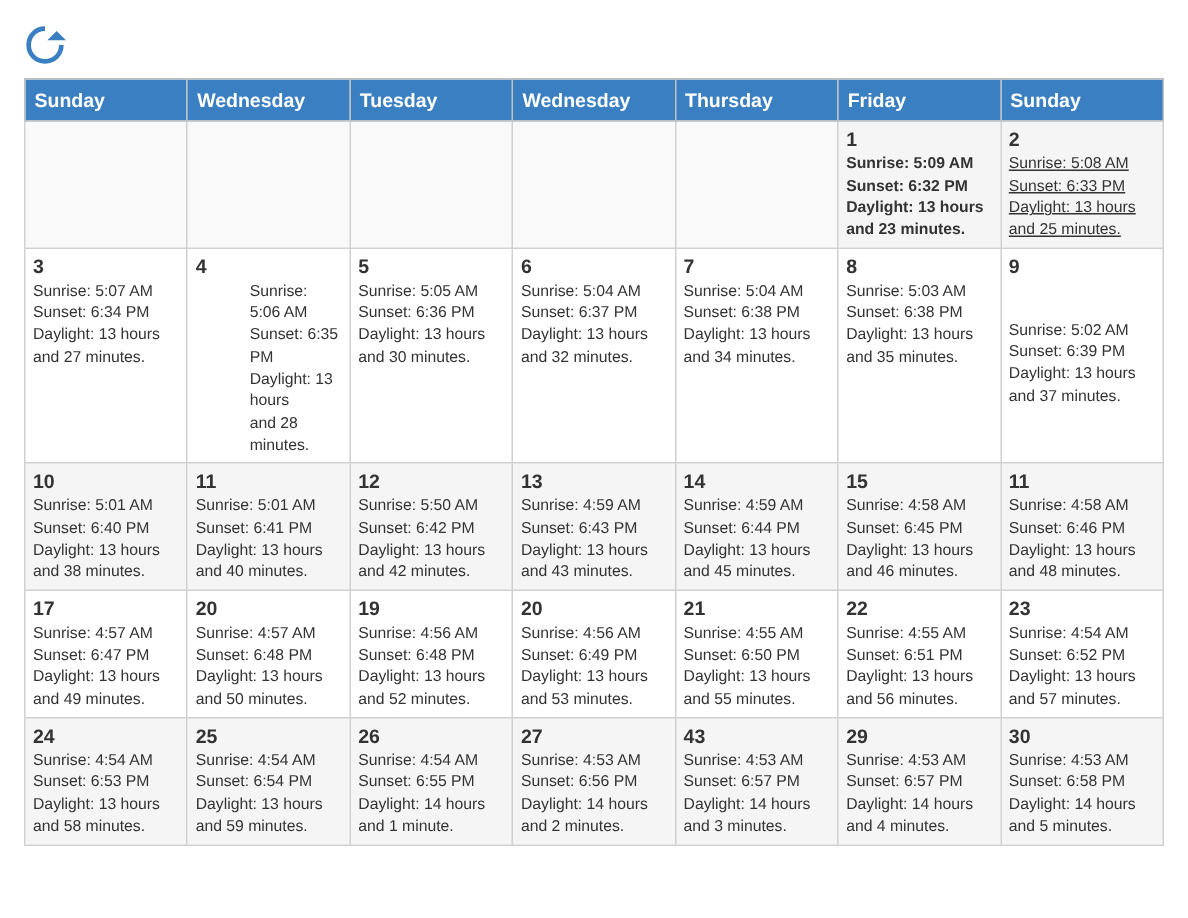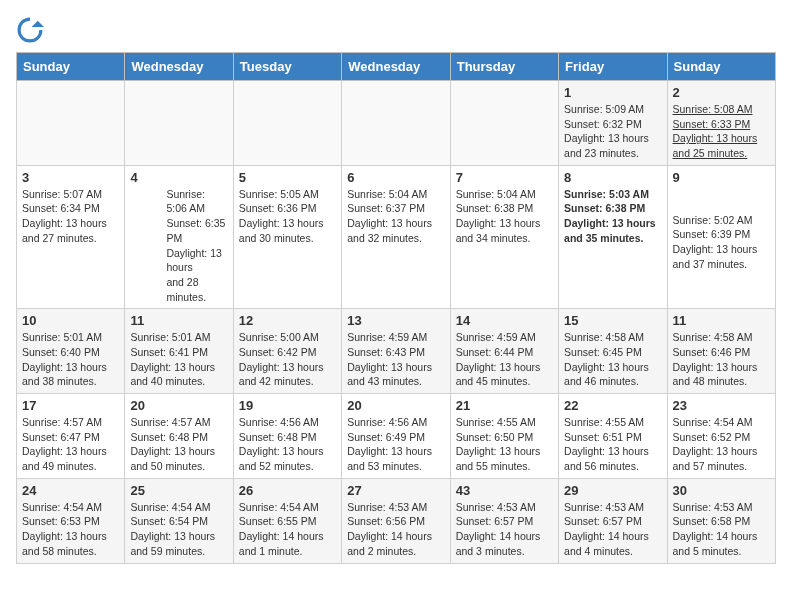--- a/index.html
+++ b/index.html
@@ -124,21 +124,21 @@
   </thead>
   <tbody id="calendar-body">
   <tr>
         <td class="empty-cell"></td>
         <td class="empty-cell"></td>
         <td class="empty-cell"></td>
         <td class="empty-cell"></td>
         <td class="empty-cell"></td>
         <td>
           <span class="day-number">1</span>
-          <div class="day-info" style="white-space: pre-line;">Sunrise: 5:09 AM
+          <div class="day-info" style="white-space: pre-line; font-weight: bold;">Sunrise: 5:09 AM
 Sunset: 6:32 PM
 Daylight: 13 hours
 and 23 minutes.</div>
         </td>
         <td>
           <span class="day-number">2</span>
           <div class="day-info" style="white-space: pre-line; text-decoration: underline;">Sunrise: 5:08 AM
 Sunset: 6:33 PM
 Daylight: 13 hours
 and 25 minutes.</div>
@@ -175,21 +175,21 @@
         </td>
         <td>
           <span class="day-number">7</span>
           <div class="day-info" style="white-space: pre-line;">Sunrise: 5:04 AM
 Sunset: 6:38 PM
 Daylight: 13 hours
 and 34 minutes.</div>
         </td>
         <td>
           <span class="day-number">8</span>
-          <div class="day-info" style="white-space: pre-line; font-weight: bold;">Sunrise: 5:03 AM
+          <div class="day-info" style="white-space: pre-line;">Sunrise: 5:03 AM
 Sunset: 6:38 PM
 Daylight: 13 hours
 and 35 minutes.</div>
         </td>
         <td>
           <span class="day-number">9</span>
           <div class="day-info" style="white-space: pre-line; margin-top: 28px;">Sunrise: 5:02 AM
 Sunset: 6:39 PM
 Daylight: 13 hours
 and 37 minutes.</div>
@@ -205,21 +205,21 @@
         </td>
         <td>
           <span class="day-number">11</span>
           <div class="day-info" style="white-space: pre-line;">Sunrise: 5:01 AM
 Sunset: 6:41 PM
 Daylight: 13 hours
 and 40 minutes.</div>
         </td>
         <td>
           <span class="day-number">12</span>
-          <div class="day-info" style="white-space: pre-line;">Sunrise: 5:00 AM
+          <div class="day-info" style="white-space: pre-line;">Sunrise: 5:50 AM
 Sunset: 6:42 PM
 Daylight: 13 hours
 and 42 minutes.</div>
         </td>
         <td>
           <span class="day-number">13</span>
           <div class="day-info" style="white-space: pre-line;">Sunrise: 4:59 AM
 Sunset: 6:43 PM
 Daylight: 13 hours
 and 43 minutes.</div>

